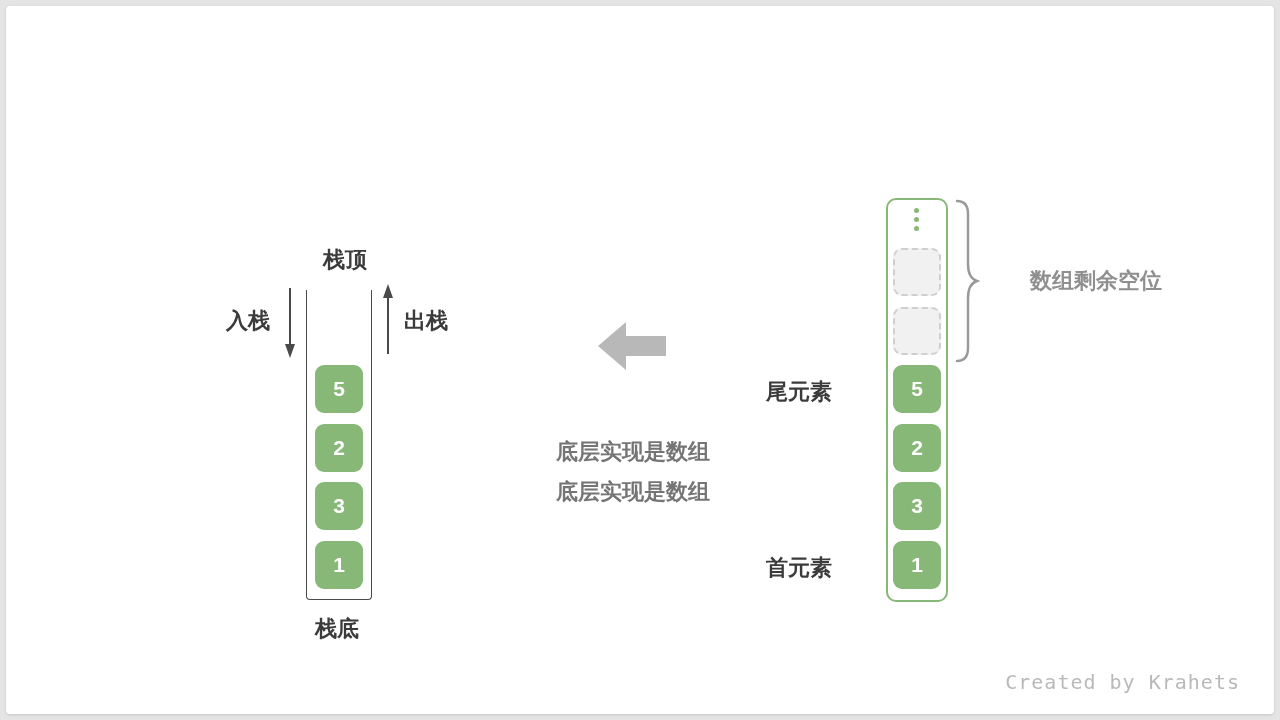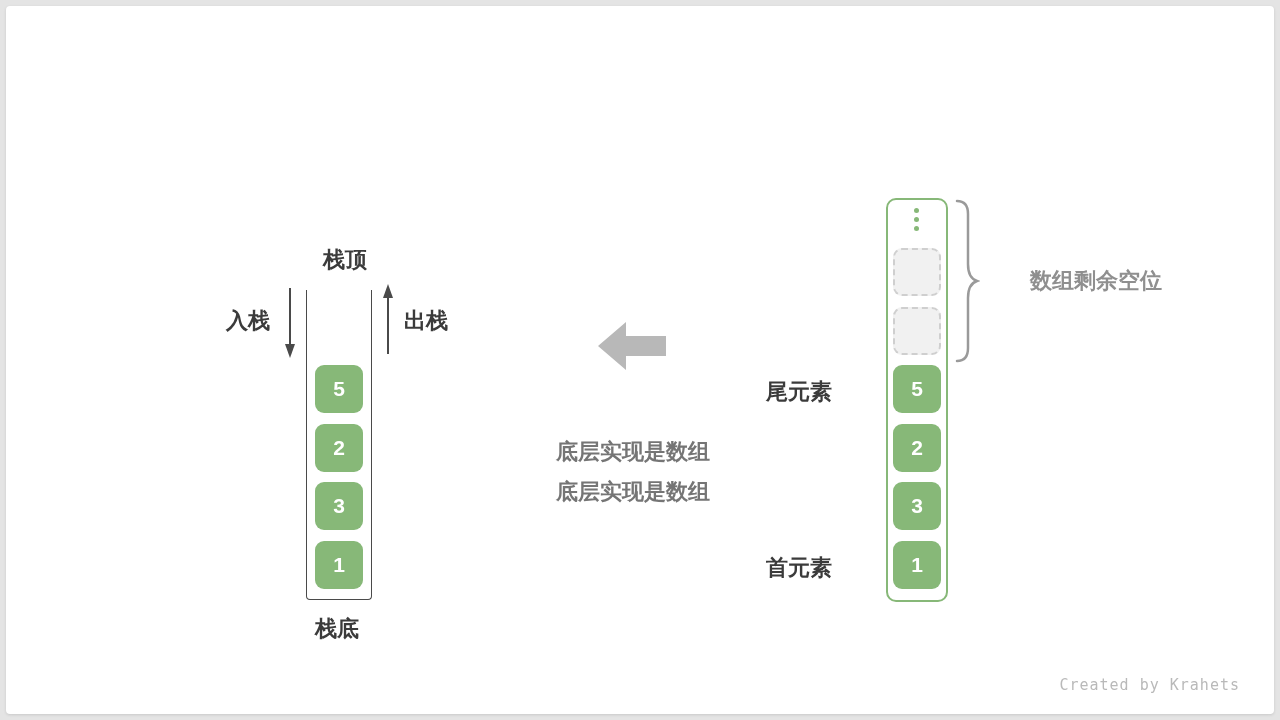--- a/index.html
+++ b/index.html
@@ -77,21 +77,21 @@
   }
   .dots{
     display:flex;flex-direction:column;align-items:center;gap:4px;
   }
   .dots .dot{
     width:5px;height:5px;border-radius:50%;
     background:var(--green);
   }
   .credit{
     font-family:"DejaVu Sans Mono", monospace;
-    font-size:15px;
+    font-size:20px;
     color:var(--credit-gray);
     letter-spacing:1px;
     margin-top:36px;
   }
 </style>
 </head>
 <body>
 
 <div class="card">
 

